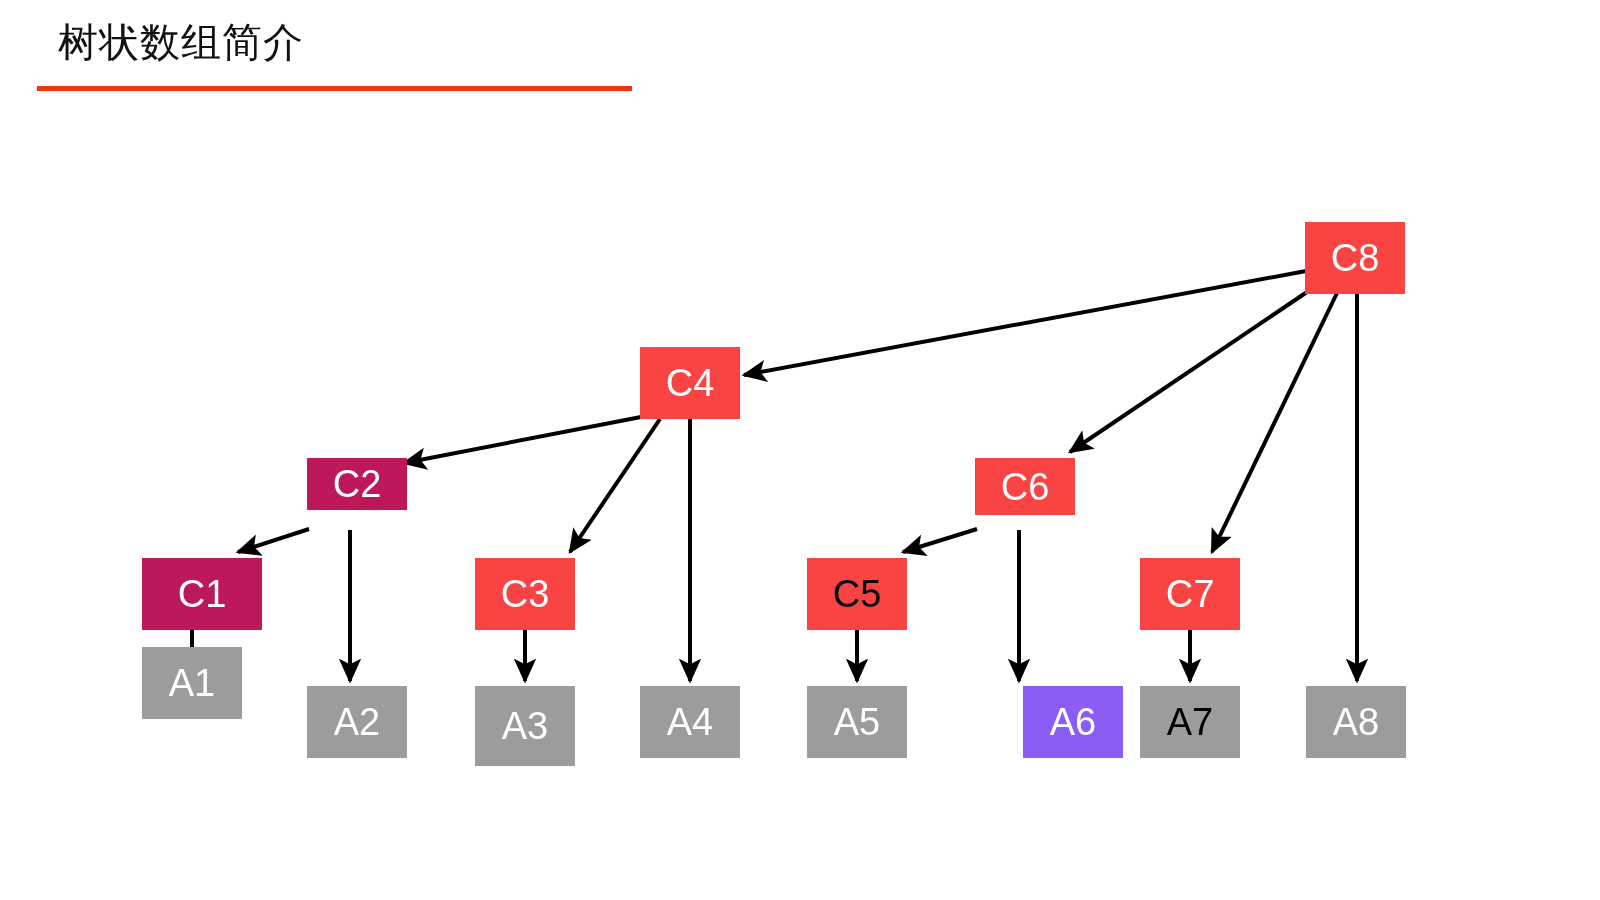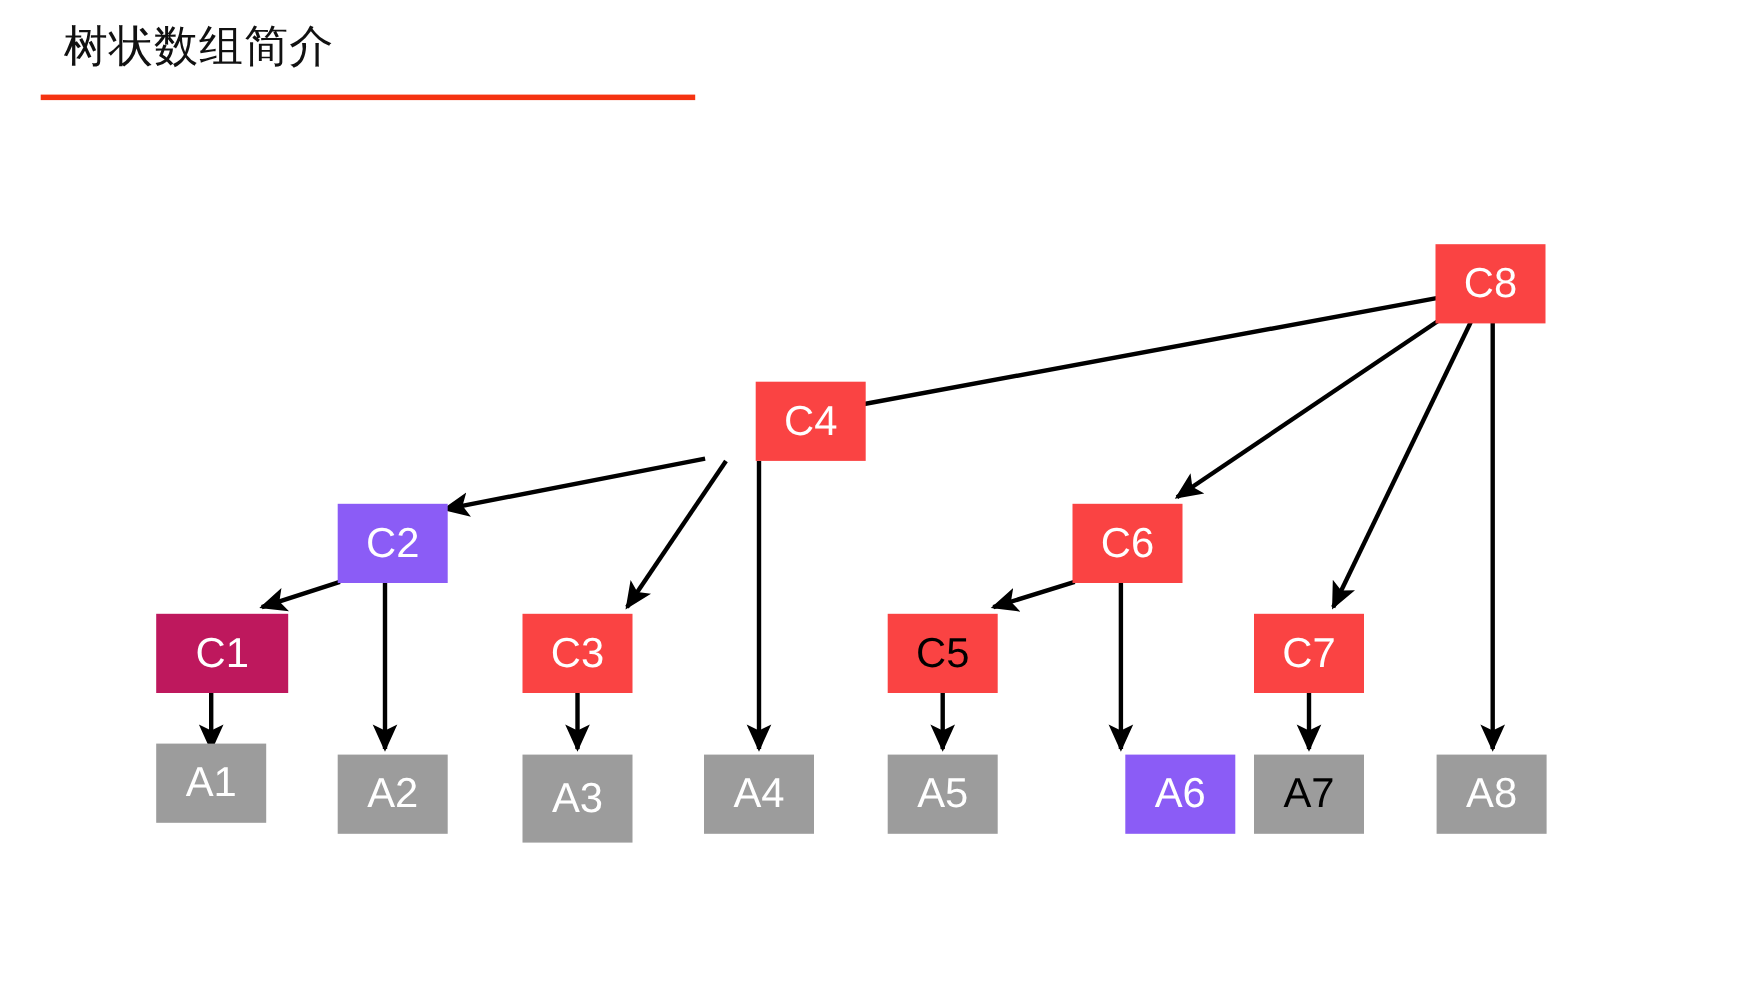--- a/index.html
+++ b/index.html
@@ -111,42 +111,42 @@
           <line x1="525" y1="630" x2="525" y2="681" stroke="#000000" stroke-width="4" marker-end="url(#arrowhead)"></line>
           <line x1="857" y1="630" x2="857" y2="681" stroke="#000000" stroke-width="4" marker-end="url(#arrowhead)"></line>
           <line x1="1190" y1="630" x2="1190" y2="681" stroke="#000000" stroke-width="4" marker-end="url(#arrowhead)"></line>
         </g>
     </svg>
 
     <div id="nodes">
         <div class="node c-node" style="left: 1305px; top: 222px; width: 100px; height: 72px; background: rgb(250, 67, 67); color: #ffffff;">
           <span class="node-label">C8</span>
         </div>
-        <div class="node c-node" style="left: 640px; top: 347px; width: 100px; height: 72px; background: rgb(250, 67, 67); color: rgb(255, 255, 255); margin-left: 47px;">
+        <div class="node c-node" style="left: 640px; top: 347px; width: 100px; height: 72px; background: rgb(250, 67, 67); color: rgb(255, 255, 255);">
           <span class="node-label">C4</span>
         </div>
-        <div class="node c-node" style="left: 307px; top: 458px; width: 100px; height: 72px; background: #8b5cf6; color: rgb(255, 255, 255);">
+        <div class="node c-node" style="left: 307px; top: 458px; width: 100px; height: 52px; background: #be185d; color: rgb(255, 255, 255);">
           <span class="node-label">C2</span>
         </div>
-        <div class="node c-node" style="left: 975px; top: 458px; width: 100px; height: 72px; background: rgb(250, 67, 67); color: rgb(255, 255, 255);">
+        <div class="node c-node" style="left: 975px; top: 458px; width: 100px; height: 57px; background: rgb(250, 67, 67); color: rgb(255, 255, 255);">
           <span class="node-label">C6</span>
         </div>
         <div class="node c-node" style="left: 142px; top: 558px; width: 120px; height: 72px; background: #be185d; color: rgb(255, 255, 255);">
           <span class="node-label">C1</span>
         </div>
         <div class="node c-node" style="left: 475px; top: 558px; width: 100px; height: 72px; background: rgb(250, 67, 67); color: rgb(255, 255, 255);">
           <span class="node-label">C3</span>
         </div>
         <div class="node c-node" style="left: 807px; top: 558px; width: 100px; height: 72px; background: rgb(250, 67, 67); color: #000000;">
           <span class="node-label">C5</span>
         </div>
         <div class="node c-node" style="left: 1140px; top: 558px; width: 100px; height: 72px; background: rgb(250, 67, 67); color: rgb(255, 255, 255);">
           <span class="node-label">C7</span>
         </div>
-        <div class="node a-node" style="left: 142px; top: 676px; width: 100px; height: 72px; background: rgb(156, 156, 156); color: rgb(255, 255, 255);">
+        <div class="node a-node" style="left: 142px; top: 647px; width: 100px; height: 72px; background: rgb(156, 156, 156); color: rgb(255, 255, 255);">
           <span class="node-label">A1</span>
         </div>
         <div class="node a-node" style="left: 307px; top: 686px; width: 100px; height: 72px; background: rgb(156, 156, 156); color: rgb(255, 255, 255);">
           <span class="node-label">A2</span>
         </div>
         <div class="node a-node" style="left: 475px; top: 686px; width: 100px; height: 80px; background: rgb(156, 156, 156); color: rgb(255, 255, 255);">
           <span class="node-label">A3</span>
         </div>
         <div class="node a-node" style="left: 640px; top: 686px; width: 100px; height: 72px; background: rgb(156, 156, 156); color: rgb(255, 255, 255);">
           <span class="node-label">A4</span>

